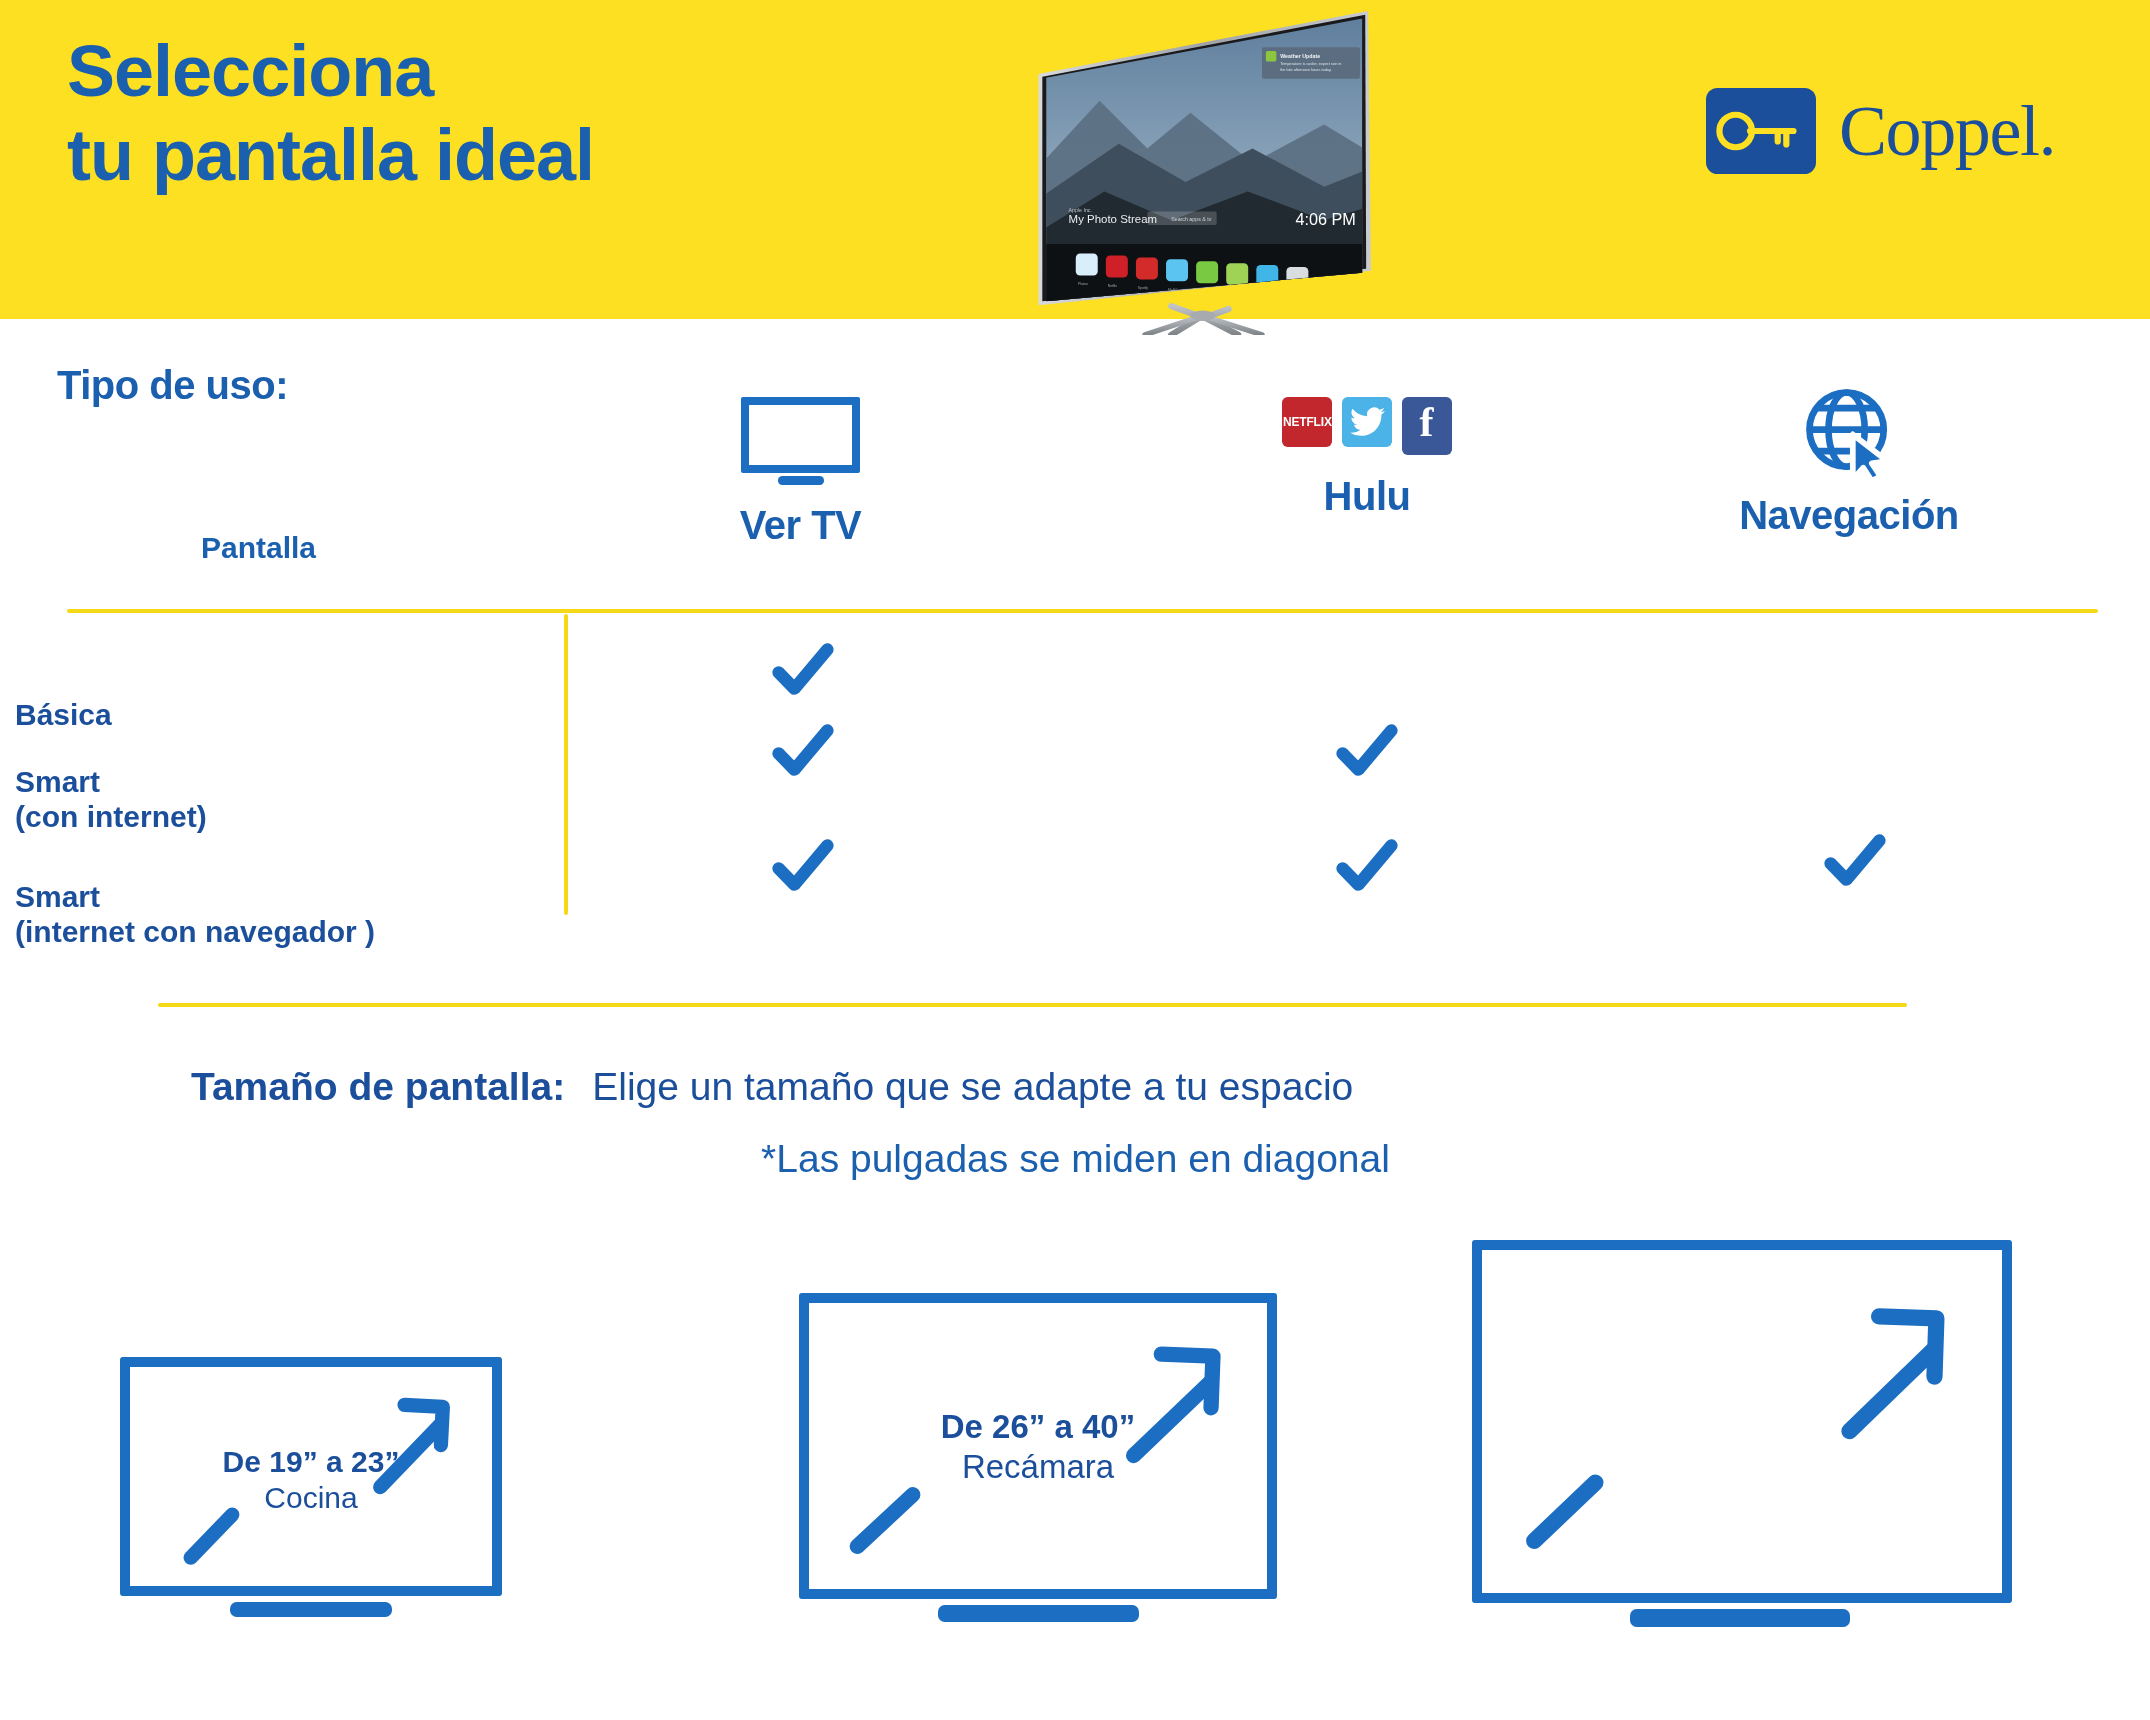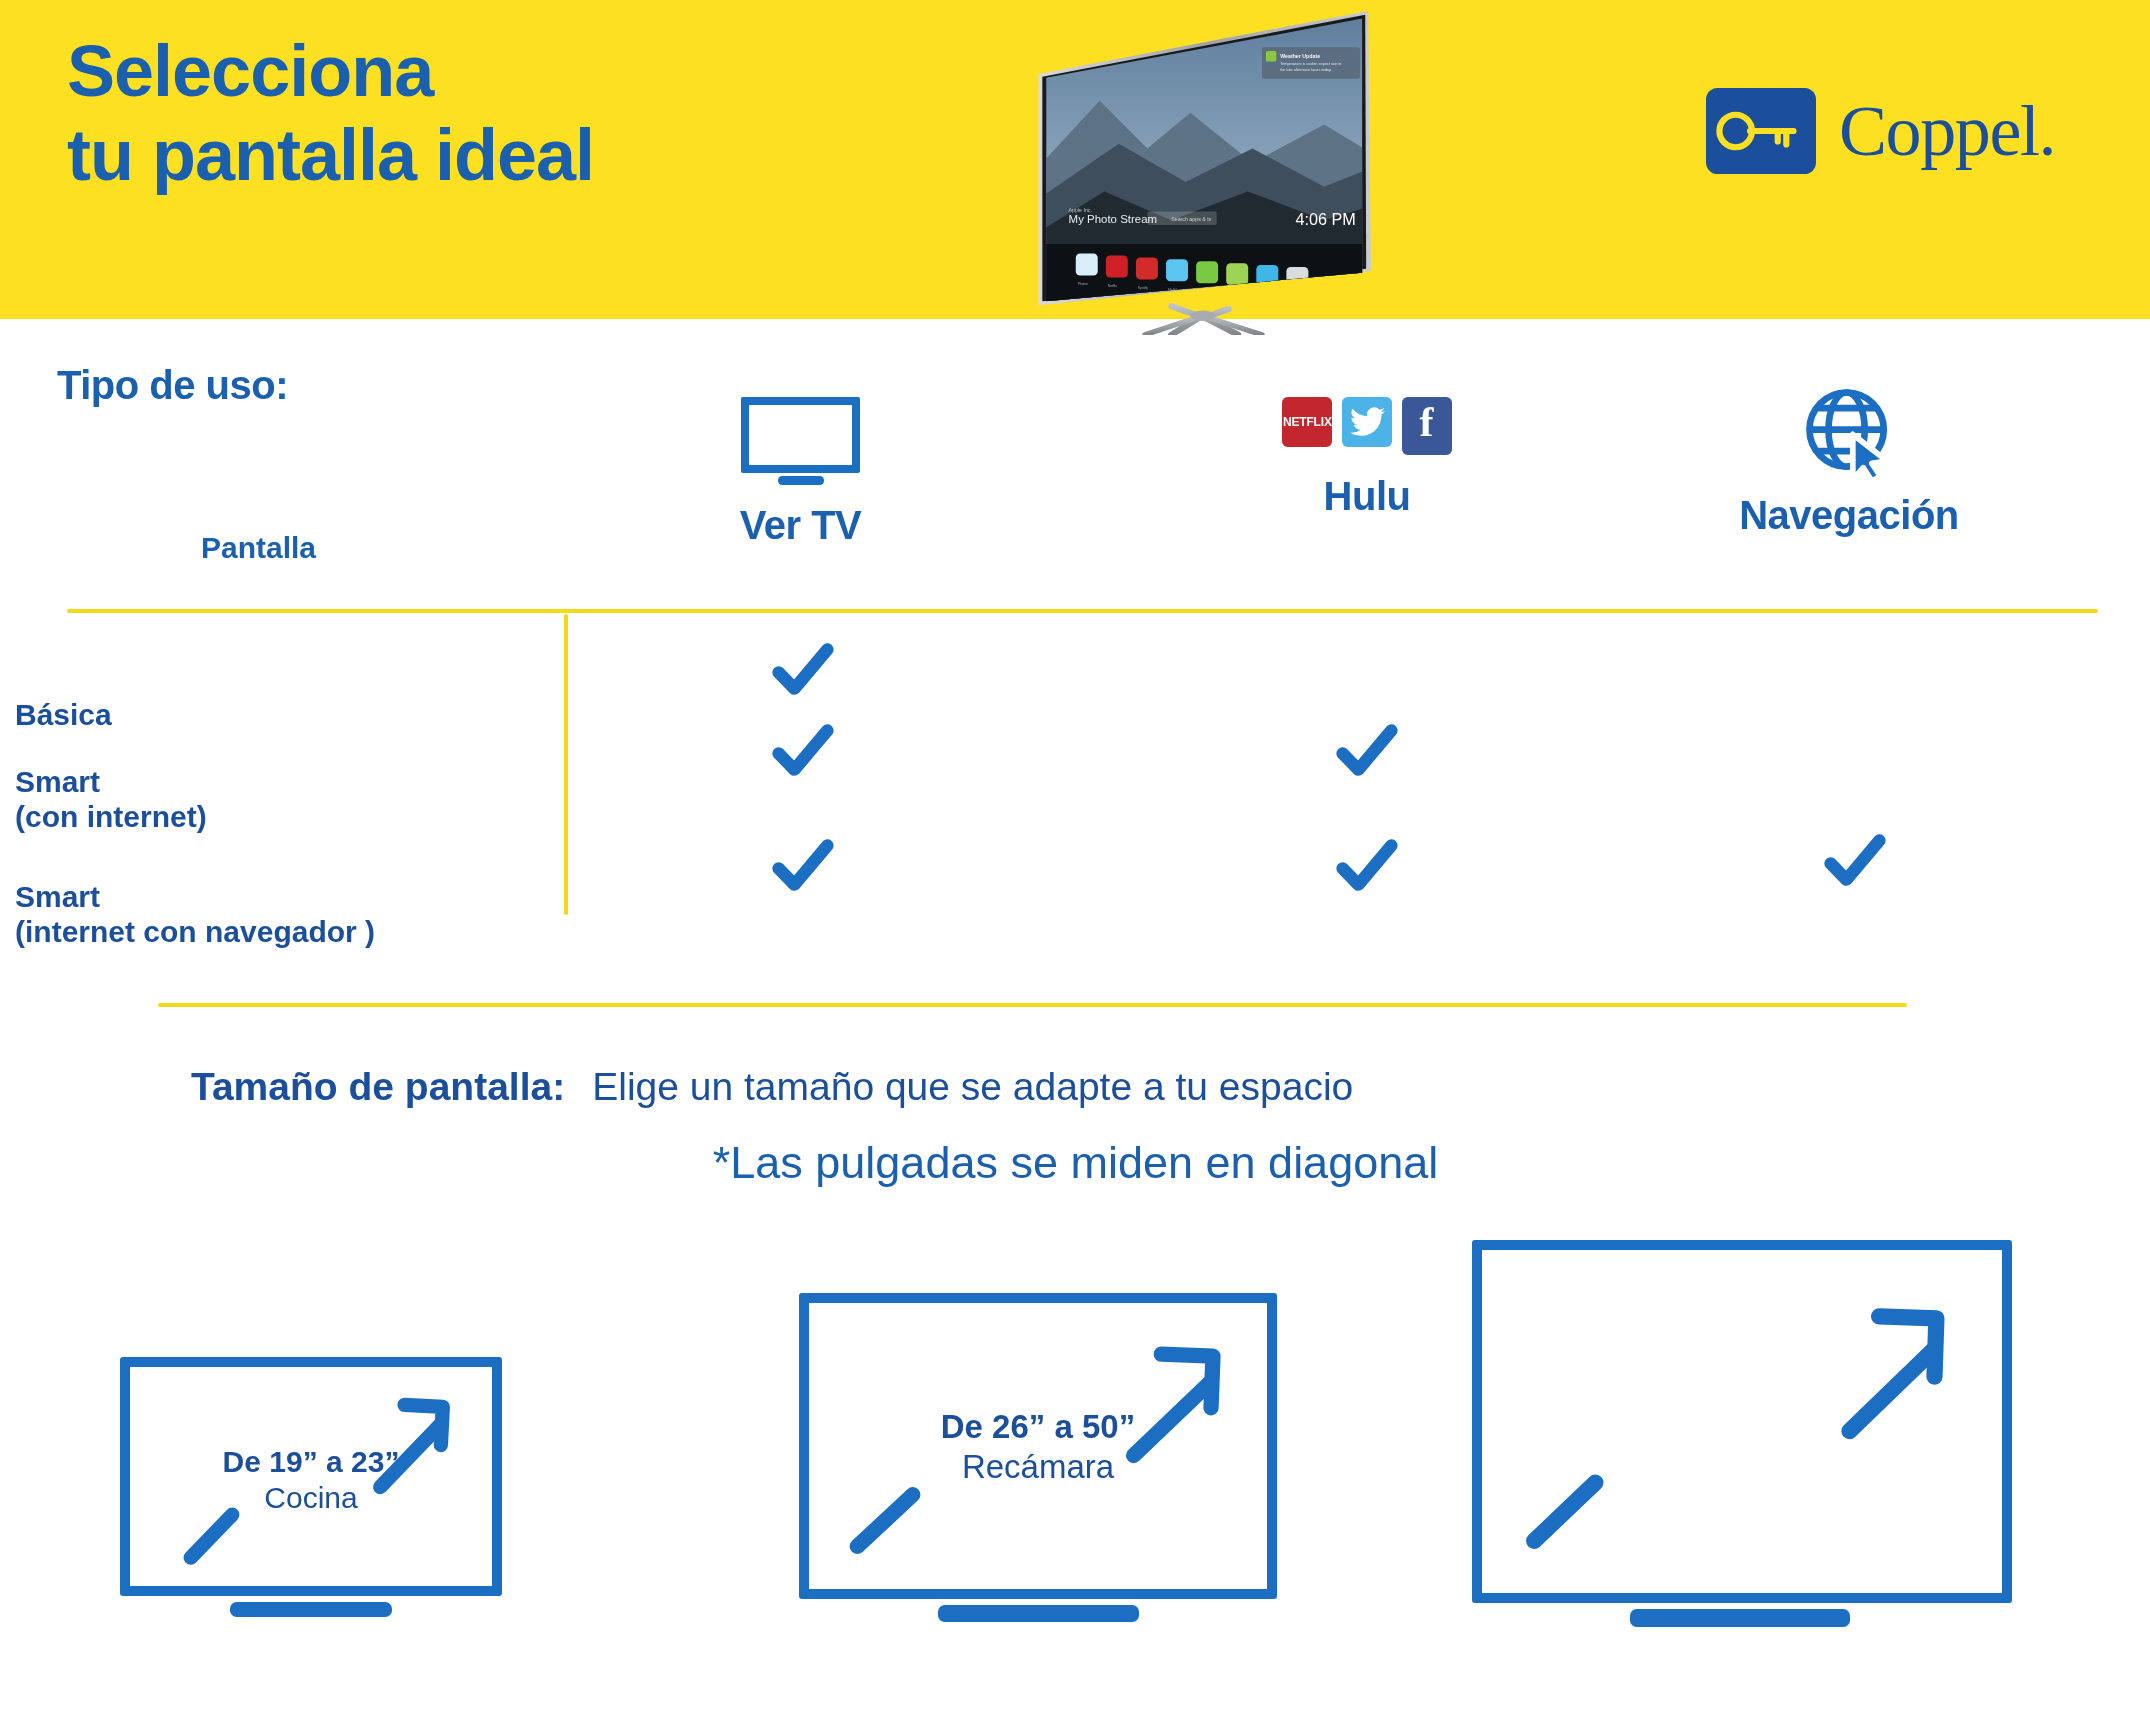--- a/index.html
+++ b/index.html
@@ -91,21 +91,21 @@
   .check{position:absolute;width:67px;height:67px;}
 
   
   .size-line{
     position:absolute;left:191px;top:1065px;width:1768px;
     color:#1B4E9B;font-size:39px;
   }
   .size-line b{font-weight:bold;}
   .size-note{
     position:absolute;left:0;top:1137px;width:2151px;text-align:center;
-    color:#1B5FAF;font-size:45px;
+    color:#1B5FAF;font-size:39px;
   }
 
   
   .tvbox{position:absolute;}
   .tvbox .frame{
     position:absolute;left:0;top:0;right:0;bottom:0;
     border:10.5px solid #1B6EC2;box-sizing:border-box;border-radius:2.9px;
   }
   .tvbox .stand{
     position:absolute;background:#1B6EC2;border-radius:6.7px;
@@ -327,21 +327,21 @@
   <div class="tvbox" style="left:799px;top:1293px;width:478px;height:306px;">
     <div class="frame"></div>
     <div class="diag" style="left:0;top:0;width:478px;height:306px;">
       <svg width="478" height="306" viewBox="0 0 1000 640">
         <path d="M122 530 L238 422" stroke="#1B6EC2" stroke-width="32" stroke-linecap="round"></path>
         <path d="M700 340 L862 185" stroke="#1B6EC2" stroke-width="32" stroke-linecap="round"></path>
         <path d="M758 128 L866 132 L862 240" stroke="#1B6EC2" stroke-width="32" fill="none" stroke-linecap="round" stroke-linejoin="round"></path>
       </svg>
     </div>
     <div class="caption" style="top:114px;font-size:33px;">
-      <span class="big">De 26” a 50”</span>
+      <span class="big">De 26” a 40”</span>
       <span class="small">Recámara</span>
     </div>
     <div class="stand" style="left:139px;top:312px;width:201px;height:17px;"></div>
   </div>
 
   <div class="tvbox" style="left:1472px;top:1240px;width:540px;height:363px;">
     <div class="frame"></div>
     <div class="diag" style="left:0;top:0;width:540px;height:363px;">
       <svg width="540" height="363" viewBox="0 0 1130 760">
         <path d="M130 630 L258 508" stroke="#1B6EC2" stroke-width="34" stroke-linecap="round"></path>

